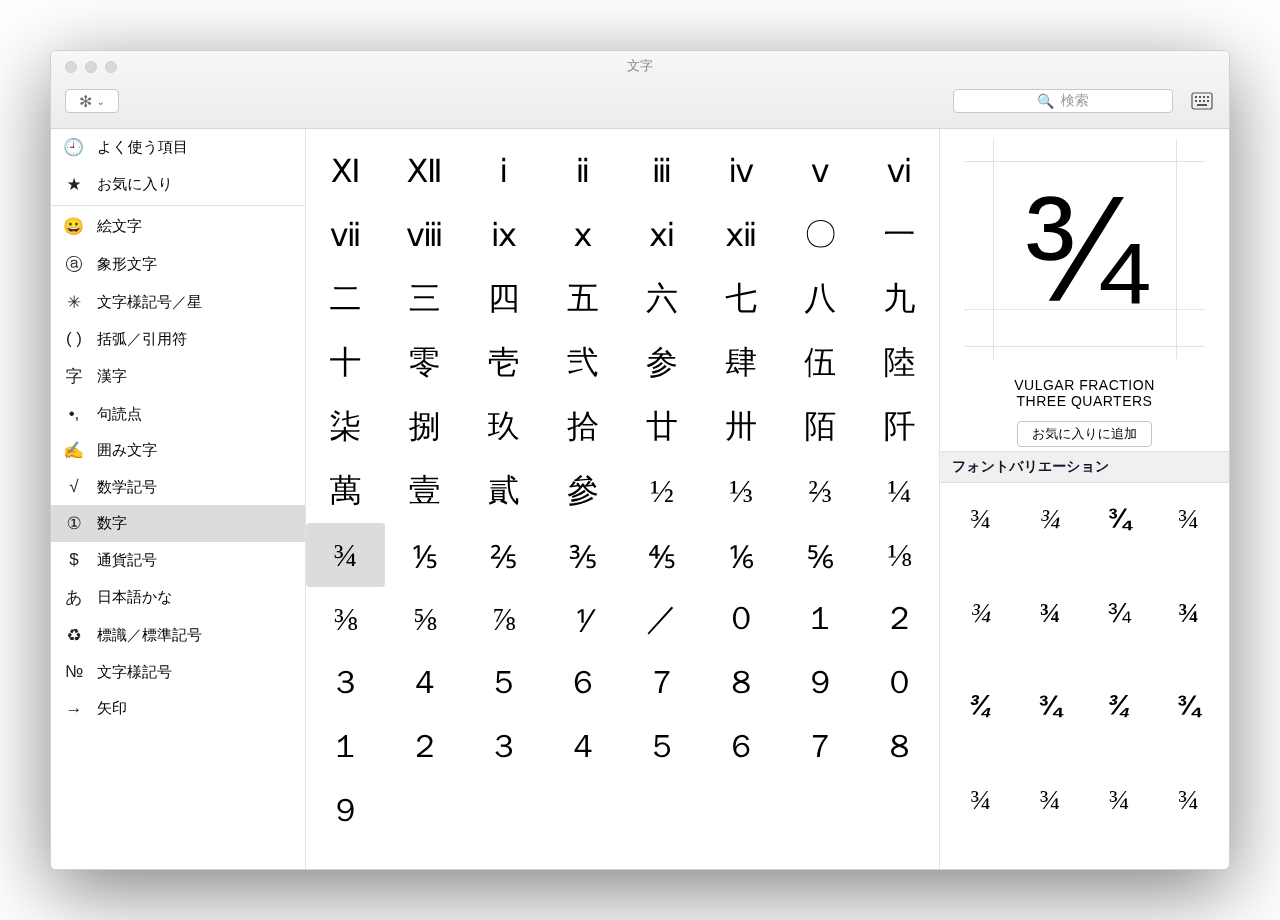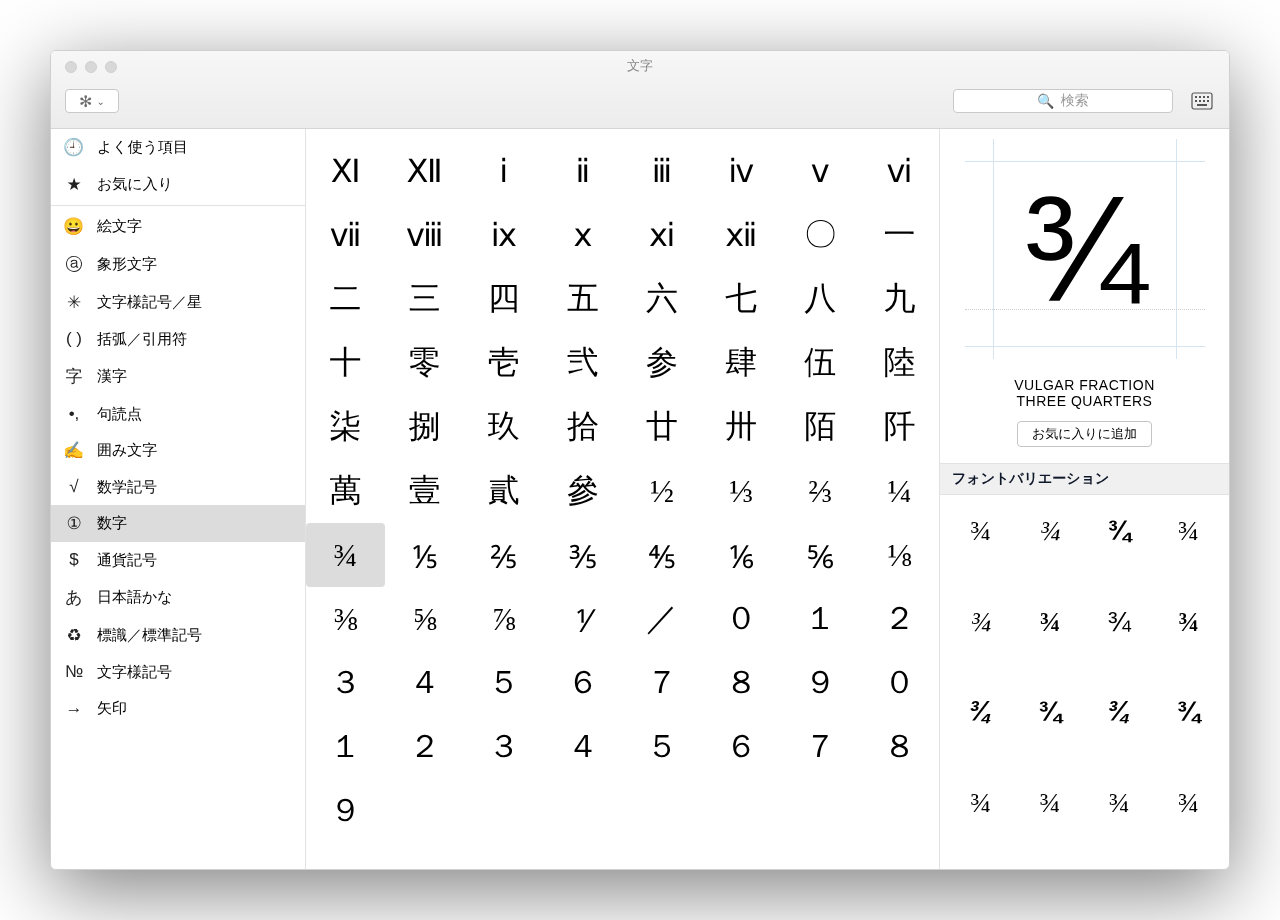--- a/index.html
+++ b/index.html
@@ -157,21 +157,21 @@
 .char-name {
   text-align: center;
   font-size: 14px;
   font-weight: 400;
   letter-spacing: 0.5px;
   margin: 18px 10px 12px 10px;
   white-space: pre-line;
 }
 .fav-btn {
   display: block;
-  margin: 0 auto 16px auto;
+  margin: 0 auto 4px auto;
   padding: 3px 14px;
   font-size: 13px;
   background: #fff;
   border: 1px solid #c4c4c4;
   border-radius: 4px;
 }
 .variation-header {
   background: #f0f0f0;
   border-top: 1px solid #e2e2e2;
   border-bottom: 1px solid #e2e2e2;

